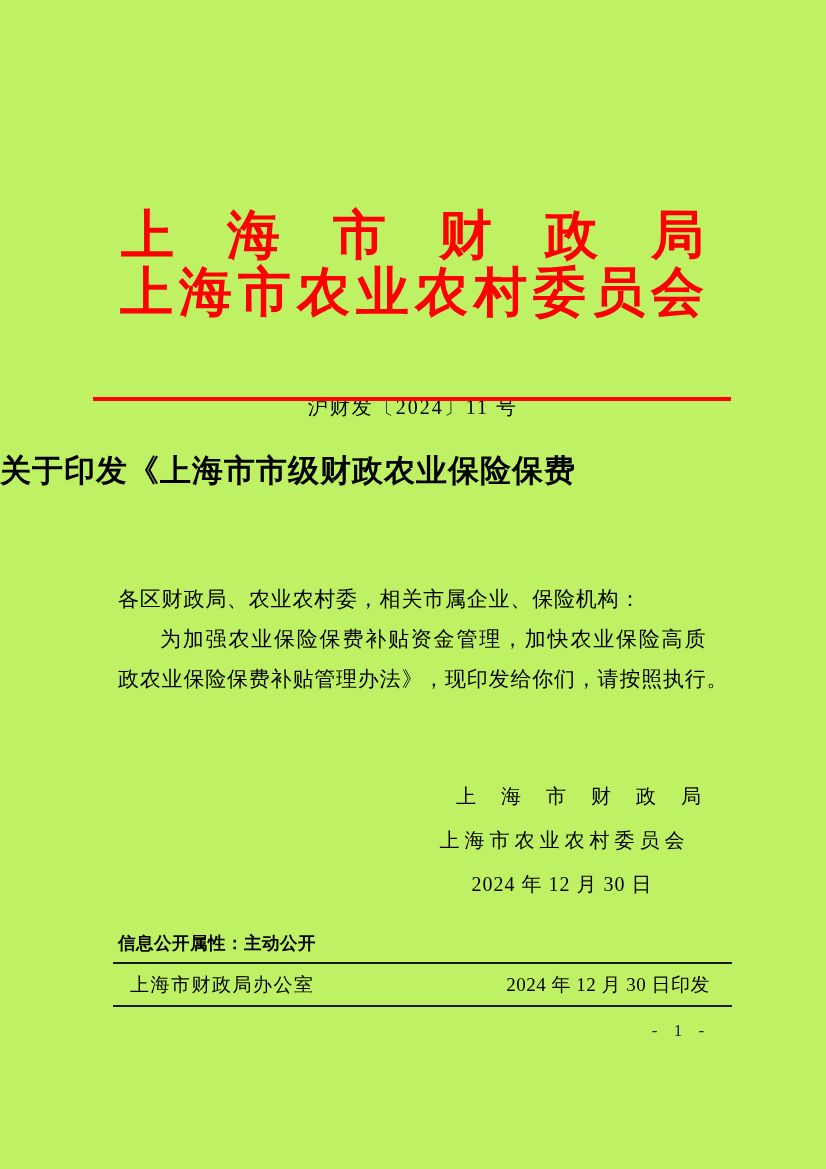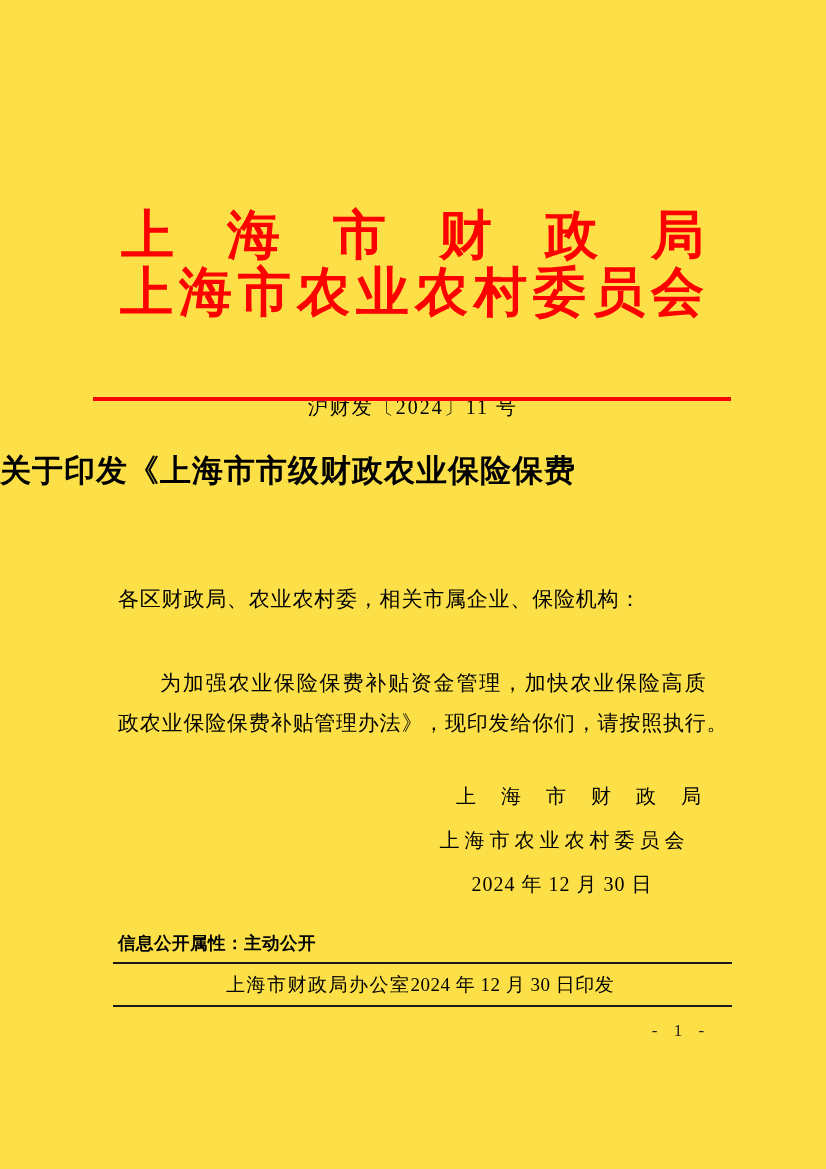--- a/index.html
+++ b/index.html
@@ -2,21 +2,21 @@
 <html><head>
 <meta charset="utf-8">
 <style>
   * { margin: 0; padding: 0; box-sizing: border-box; }
   html, body { background: #888; }
   .page {
     position: relative;
     width: 826px;
     height: 1169px;
     margin: 0 auto;
-    background: #fde047;
+    background: #bef264;
     font-family: "Liberation Serif", "DejaVu Serif", serif;
     color: #000;
     overflow: hidden;
   }
 
   
   .letterhead {
     position: absolute;
     top: 206px;
     left: 0;
@@ -81,21 +81,21 @@
     width: 594px;
     font-size: 21px;
   }
   .body-line {
     line-height: 40px;
     height: 40px;
     letter-spacing: 0.8px;
     white-space: nowrap;
   }
   .body-line.indent { text-indent: 42px; }
-  .body-line.stretch { letter-spacing: 1.8px; margin-top: 44px; }
+  .body-line.stretch { letter-spacing: 1.8px; }
 
   
   .signature {
     position: absolute;
     top: 774px;
     left: 431px;
     width: 262px;
     text-align: center;
     font-size: 20px;
   }
@@ -119,21 +119,21 @@
   .footer-table {
     position: absolute;
     top: 962px;
     left: 113px;
     width: 619px;
     height: 45px;
     border-top: 2px solid #1a1a1a;
     border-bottom: 2px solid #1a1a1a;
     display: flex;
     align-items: center;
-    justify-content: center;
+    justify-content: space-between;
     font-size: 19px;
     padding: 0 22px 0 17px;
   }
   .footer-issuer { letter-spacing: 1.5px; }
   .footer-print-date { letter-spacing: 0.5px; }
 
   
   .page-number {
     position: absolute;
     top: 1021px;

